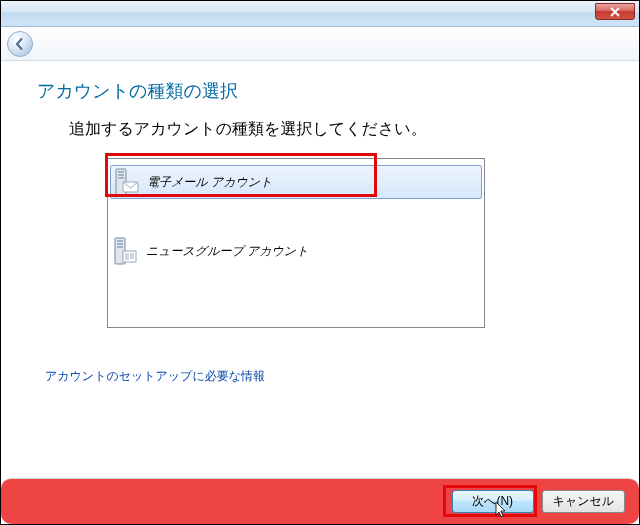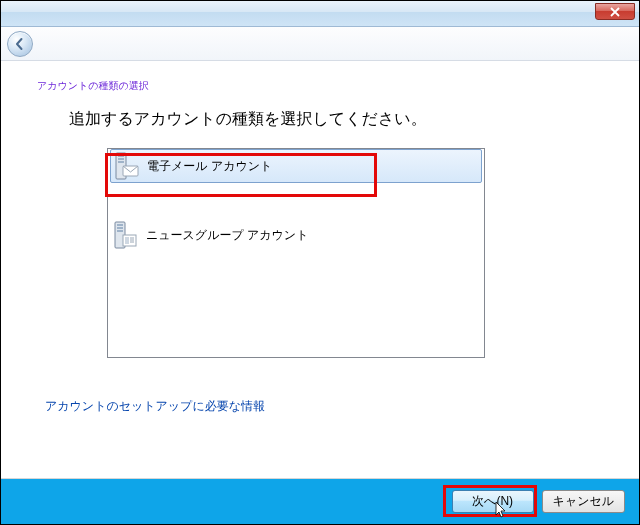--- a/index.html
+++ b/index.html
@@ -60,36 +60,37 @@
     justify-content: center;
     box-shadow: inset 0 1px 1px rgba(255,255,255,0.8);
   }
   .back-btn svg { width: 14px; height: 14px; }
   .content {
     flex: 1;
     padding: 18px 36px 10px 36px;
     position: relative;
   }
   .heading {
-    color: #6d28d9;
-    font-size: 10px;
+    color: #0369a1;
+    font-size: 18px;
     margin-bottom: 16px;
   }
   .instruction {
     color: #000;
     font-size: 16px;
     margin: 0 0 18px 32px;
   }
   .listbox {
     margin-left: 70px;
     width: 378px;
-    height: 210px;
+    height: 170px;
     border: 1px solid #828790;
     background: #fff;
-    padding: 0 0;
+    padding: 6px 0;
+    font-style: italic;
   }
   .list-item {
     display: flex;
     align-items: center;
     height: 34px;
     padding: 0 4px;
     gap: 6px;
     cursor: default;
     margin-top: 35px;
   }
@@ -122,27 +123,28 @@
     color: #0645ad;
     margin-top: 40px;
     margin-left: 8px;
     display: inline-block;
     cursor: pointer;
     font-size: 12px;
   }
   .footer {
     height: 46px;
     border-top: 1px solid #d6d6d6;
-    background: #0ea5e9;
+    background: #ef4444;
     display: flex;
     justify-content: flex-end;
     align-items: center;
     padding: 8px 14px;
     gap: 8px;
     position: relative;
+    border-radius: 10px;
   }
   .btn {
     min-width: 82px;
     height: 23px;
     background: linear-gradient(to bottom, #f7f7f7, #e3e3e3);
     border: 1px solid #8a8a8a;
     border-radius: 3px;
     font-size: 12px;
     cursor: pointer;
     padding: 0 10px;

